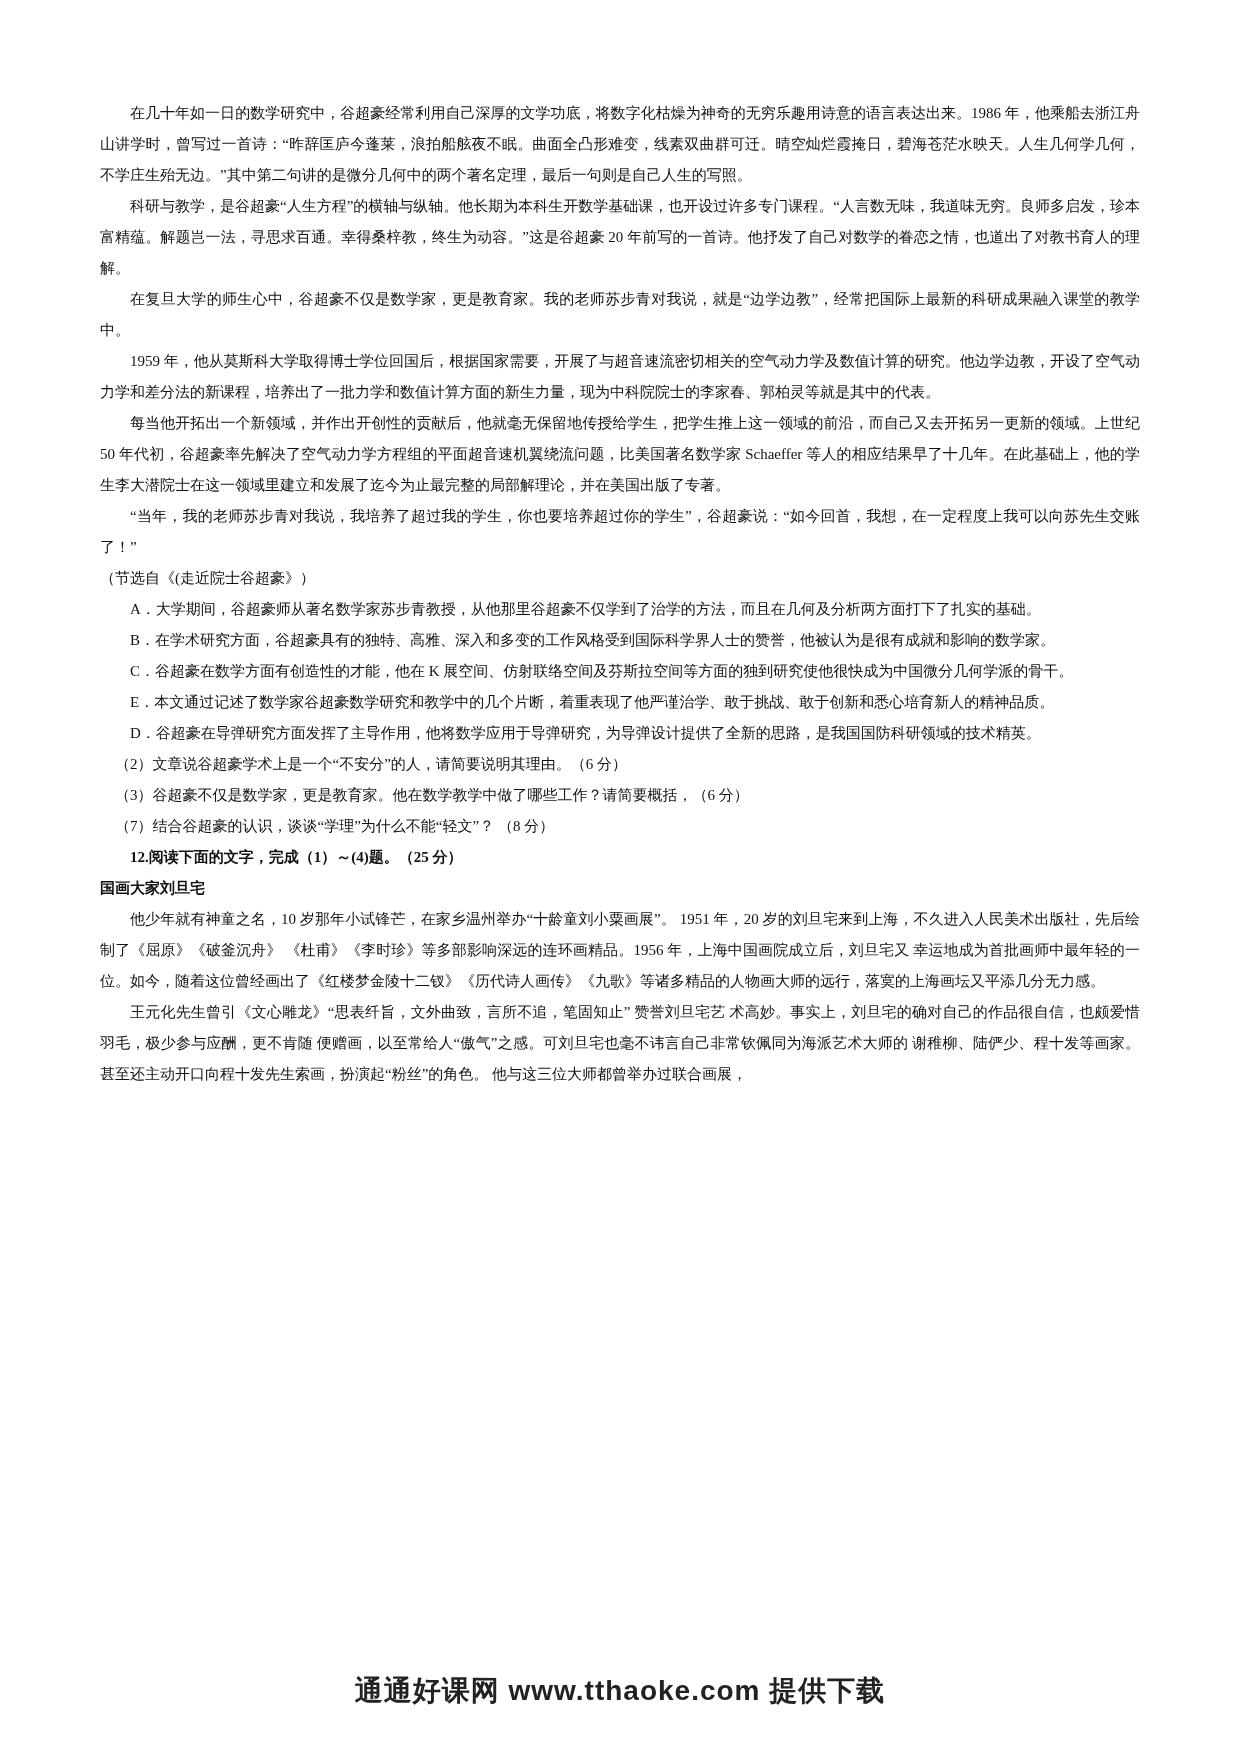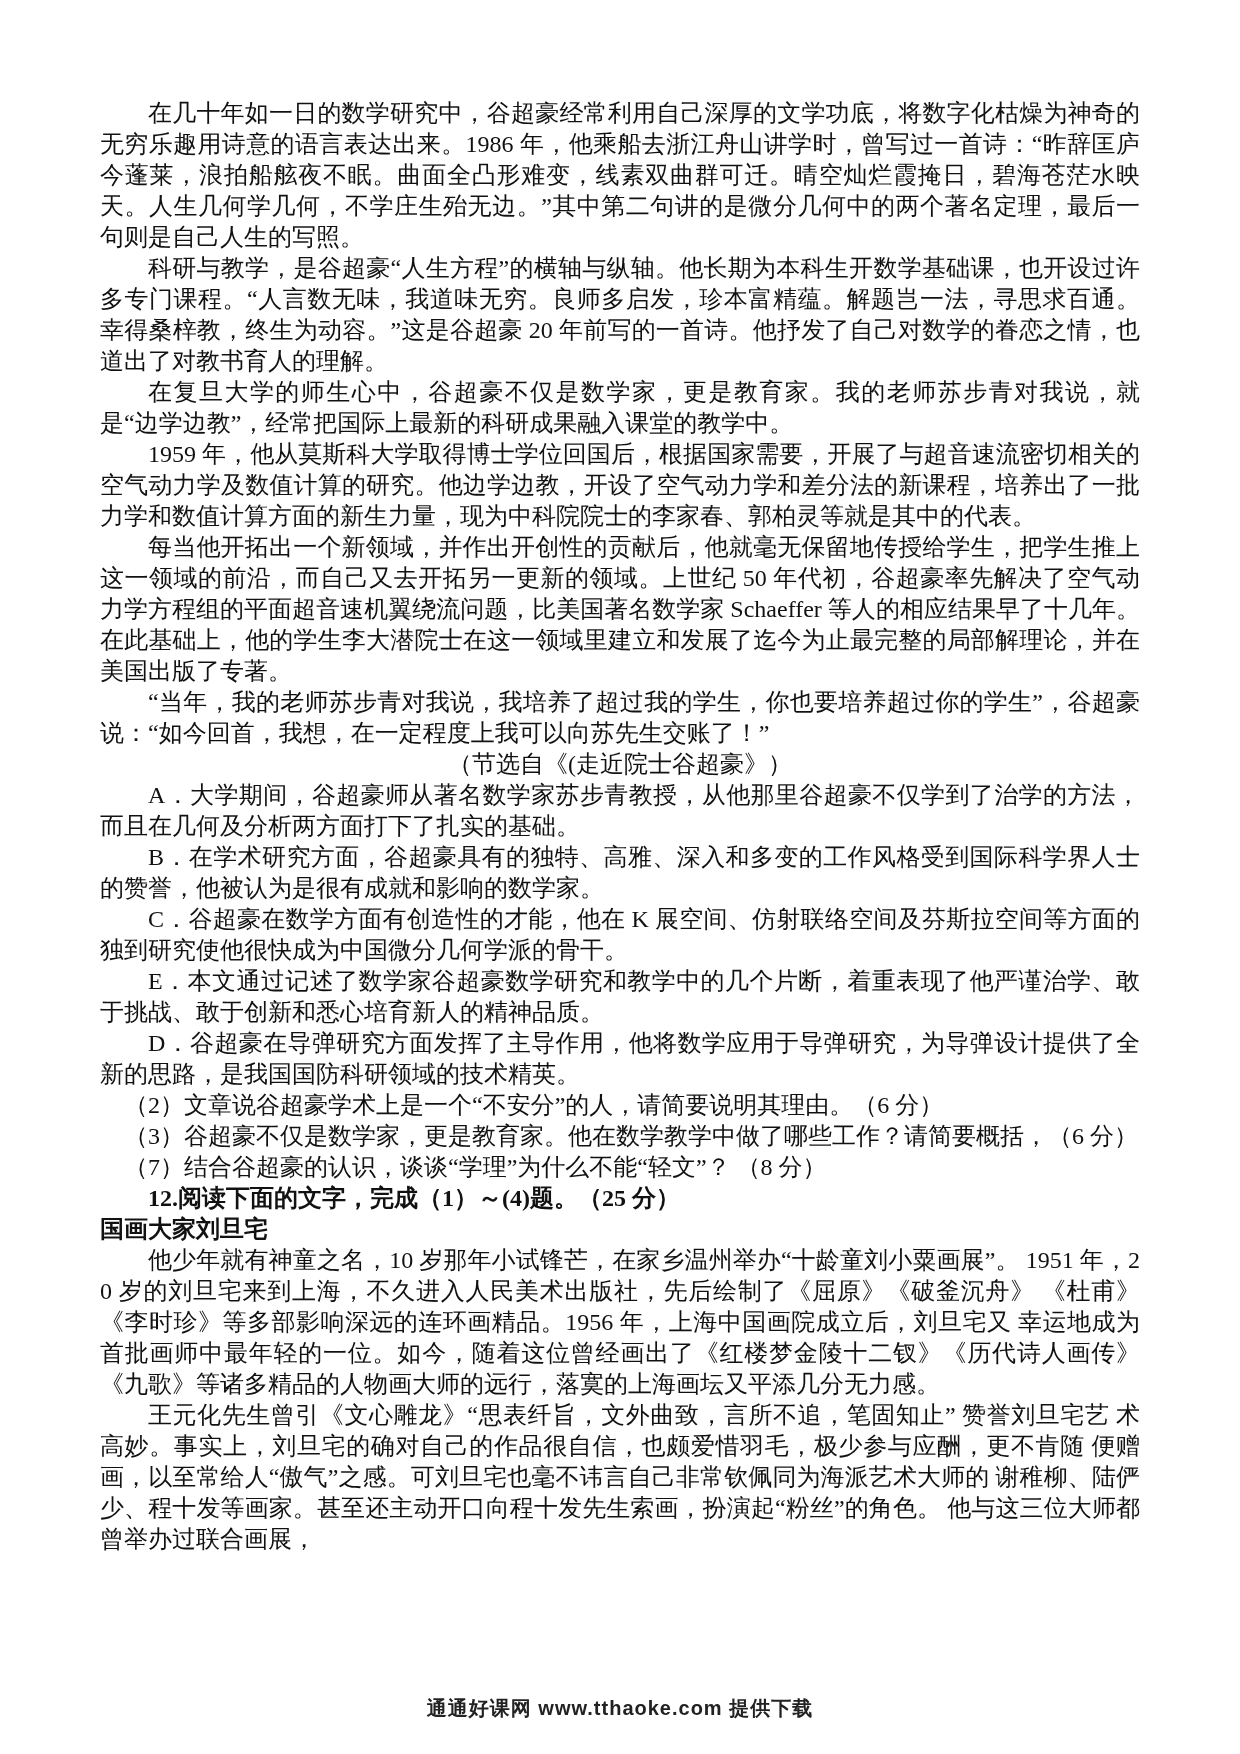--- a/index.html
+++ b/index.html
@@ -17,42 +17,42 @@
   }
   .page {
     box-sizing: border-box;
     width: 1240px;
     height: 1754px;
     padding: 98px 100px 0 100px;
     position: relative;
   }
   .doc-body {
     width: 1040px;
-    font-size: 24px;
+    font-size: 15px;
     line-height: 31px;
   }
   .para {
     margin: 0;
     padding: 0;
     text-align: justify;
     word-break: break-all;
   }
   .para.body { text-indent: 2em; }
   .para.flush { text-indent: 0; }
   .para.indent1 { text-indent: 1em; }
-  .para.center { text-align: center; text-indent: 0; }
+  .para.center { text-align: left; text-indent: 0; }
   .para.title { text-indent: 0; font-weight: bold; }
   .para.bold-indent { font-weight: bold; text-indent: 2em; }
   .page-footer {
     position: absolute;
     left: 0;
     right: 0;
-    bottom: 32px;
+    bottom: 44px;
     text-align: center;
-    font-size: 20px;
+    font-size: 28px;
     font-weight: bold;
     color: #222222;
     letter-spacing: 1px;
     font-family: "Liberation Sans", "DejaVu Sans", sans-serif;
   }
 </style>
 </head>
 <body>
 
 <div class="page">

